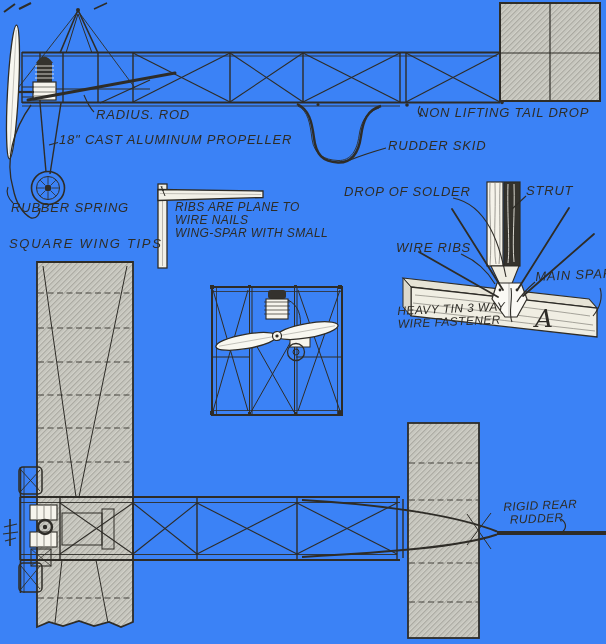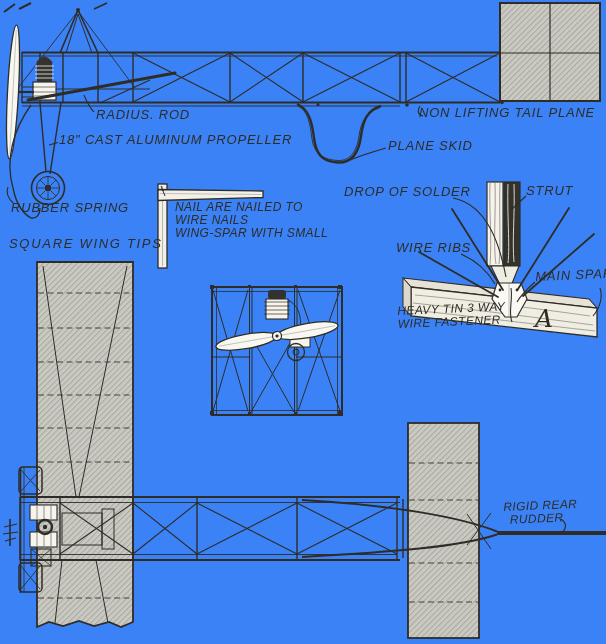--- a/index.html
+++ b/index.html
@@ -357,27 +357,27 @@
       <line x1="467" y1="514" x2="491" y2="549" stroke-width="1"></line>
       <line x1="467" y1="545" x2="491" y2="513" stroke-width="1"></line>
     </g>
     <line x1="497" y1="533" x2="606" y2="533" stroke-width="4.2"></line>
     <path d="M561,519 C567,523 567,529 561,533" stroke-width="1.2"></path>
   </g>
 </svg>
 
 <div class="lbl" style="left:96px;top:108px">RADIUS. ROD</div>
 <div class="lbl" style="left:59px;top:133px">18" CAST ALUMINUM PROPELLER</div>
-<div class="lbl" style="left:419px;top:106px">NON LIFTING TAIL PLANE</div>
-<div class="lbl" style="left:388px;top:139px">PLANE SKID</div>
+<div class="lbl" style="left:419px;top:106px">NON LIFTING TAIL DROP</div>
+<div class="lbl" style="left:388px;top:139px">RUDDER SKID</div>
 <div class="lbl" style="left:11px;top:201px">RUBBER SPRING</div>
 <div class="lbl wide" style="left:9px;top:237px">SQUARE WING TIPS</div>
 
 <div class="lbl sm" style="left:175px;top:201px">
-  <span class="ln">NAIL ARE NAILED TO</span>
+  <span class="ln">RIBS ARE PLANE TO</span>
   <span class="ln">WIRE NAILS</span>
   <span class="ln">WING-SPAR WITH SMALL</span>
 </div>
 
 <div class="lbl" style="left:344px;top:185px">DROP OF SOLDER</div>
 <div class="lbl" style="left:526px;top:184px">STRUT</div>
 <div class="lbl" style="left:396px;top:241px">WIRE RIBS</div>
 <div class="lbl tilt" style="left:535px;top:270px">MAIN SPAR</div>
 
 <div class="lbl sm tilt" style="left:397px;top:305px">

